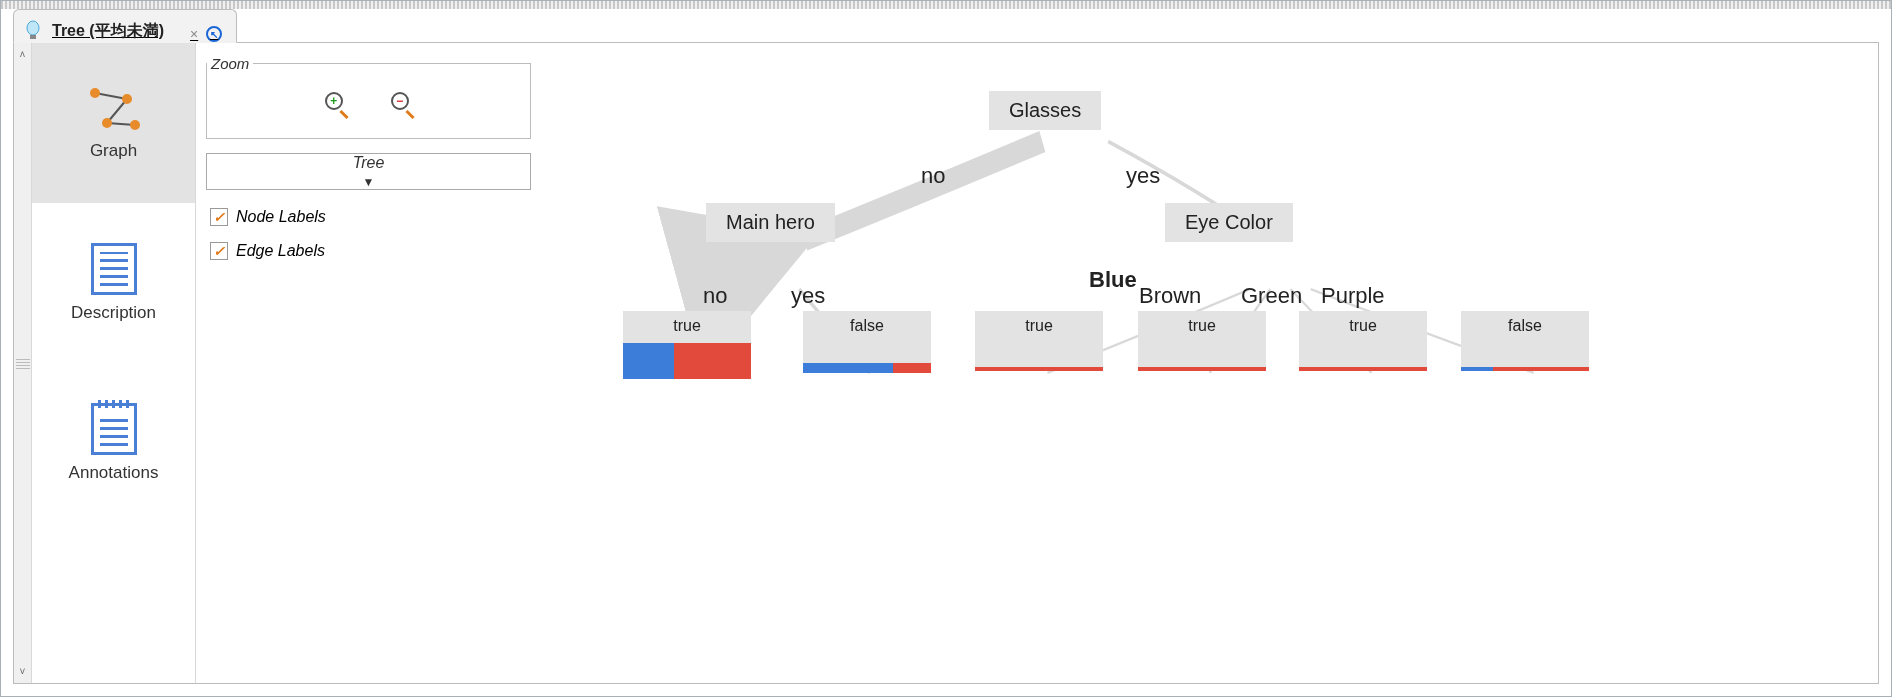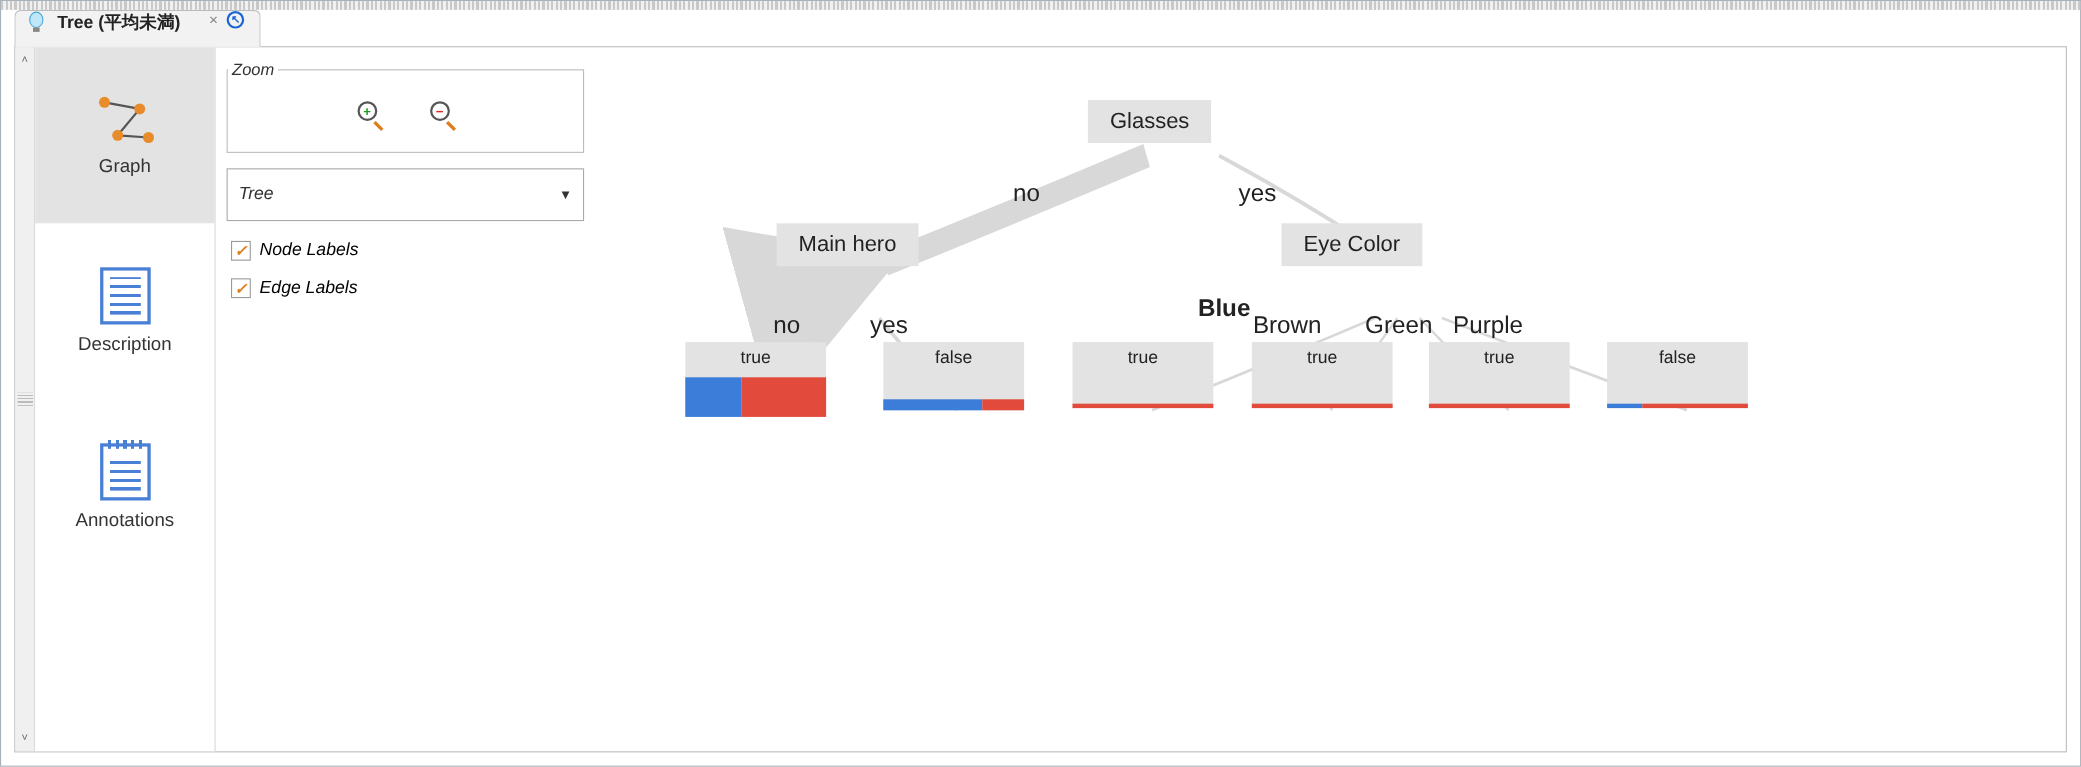--- a/index.html
+++ b/index.html
@@ -23,31 +23,32 @@
   height: 8px;
   background: repeating-linear-gradient(90deg, #c8c8c8 0 2px, #f0f0f0 2px 4px);
 }
 .tab-strip {
   position: absolute;
   top: 8px; left: 12px; right: 12px;
   height: 34px;
 }
 .tab {
   display: inline-flex;
-  align-items: flex-start;
+  align-items: flex-end;
   height: 34px;
   padding: 0 14px 0 10px;
   background: #f2f2f2;
   border: 1px solid #bcbcbc;
   border-top-left-radius: 6px;
   border-top-right-radius: 6px;
   border-bottom: 1px solid #f2f2f2;
   gap: 10px;
   position: relative;
   z-index: 2;
+  text-decoration: underline;
 }
 .tab-title { font-size: 16px; font-weight: bold; color: #222; }
 .tab-icons { display: inline-flex; align-items: center; gap: 8px; margin-left: 16px; }
 .close-x { color: #888; font-size: 14px; cursor: pointer; }
 .circle-arrow {
   width: 16px; height: 16px; border: 2px solid #1a66d6; border-radius: 50%;
   display: inline-flex; align-items: center; justify-content: center;
   color: #1a66d6; font-size: 10px; font-weight: bold;
 }
 .lightbulb { width: 18px; height: 22px; display: inline-block; }
@@ -142,27 +143,28 @@
   font-size: 12px; font-weight: bold;
 }
 .mag .lens.plus { color: #1a9e1a; }
 .mag .lens.minus { color: #d62a2a; }
 .mag .handle {
   width: 10px; height: 3px; background: #e07b1c;
   position: absolute; bottom: 2px; right: 0;
   transform: rotate(45deg);
 }
 .dropdown {
-  width: 100%; height: 48px;
+  width: 100%; height: 37px;
   border: 1px solid #aaa;
   display: flex; align-items: center; justify-content: space-between;
   padding: 0 10px;
   font-size: 16px; color: #333;
   background: #fff; cursor: pointer;
   margin-bottom: 18px;
+  flex-direction: column;
 }
 .dropdown .caret { font-size: 12px; color: #333; }
 .checkbox-row {
   display: flex; align-items: center; gap: 8px;
   margin: 0 0 16px 4px; cursor: pointer;
 }
 .cb {
   width: 18px; height: 18px; border: 1px solid #999;
   display: inline-flex; align-items: center; justify-content: center;
   color: #e07b1c; font-size: 14px; font-weight: bold;

